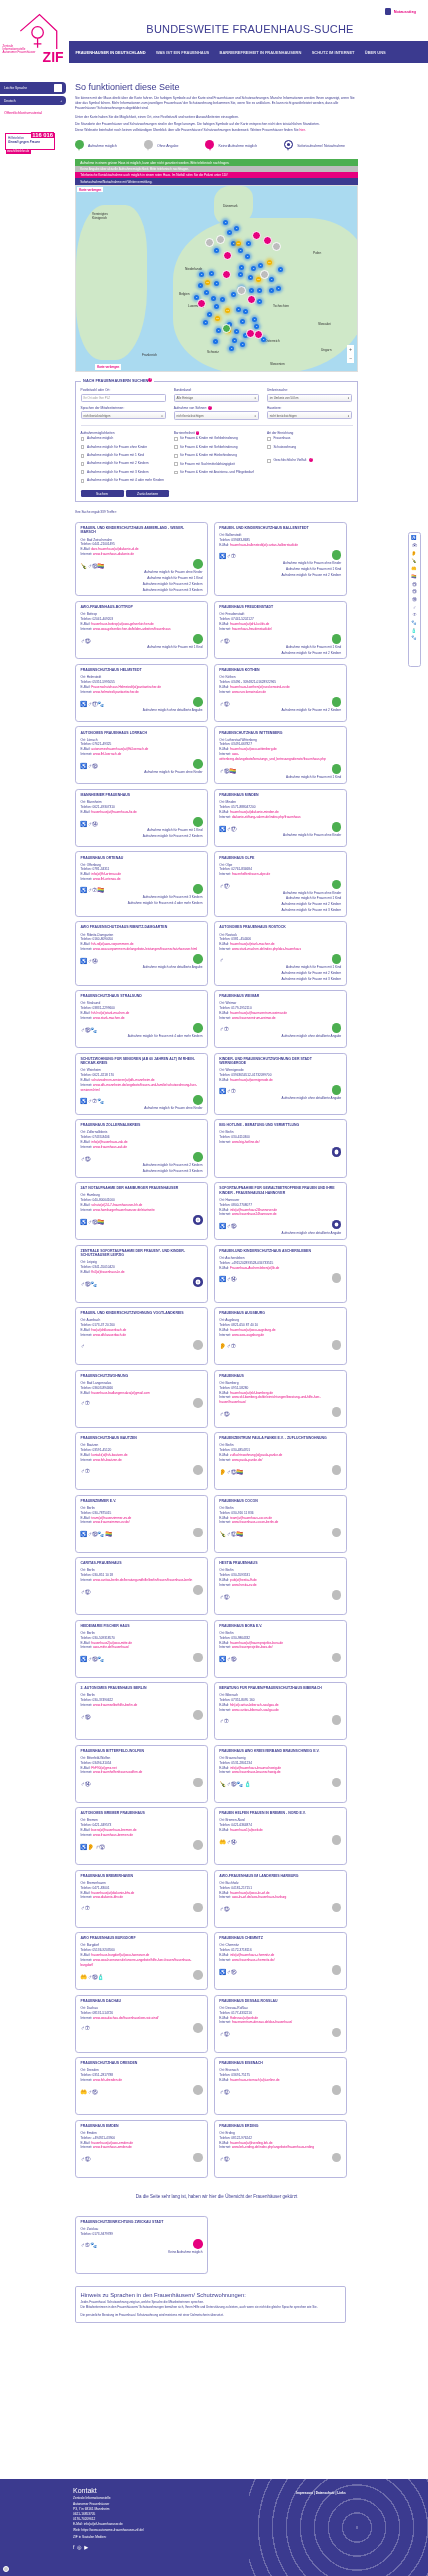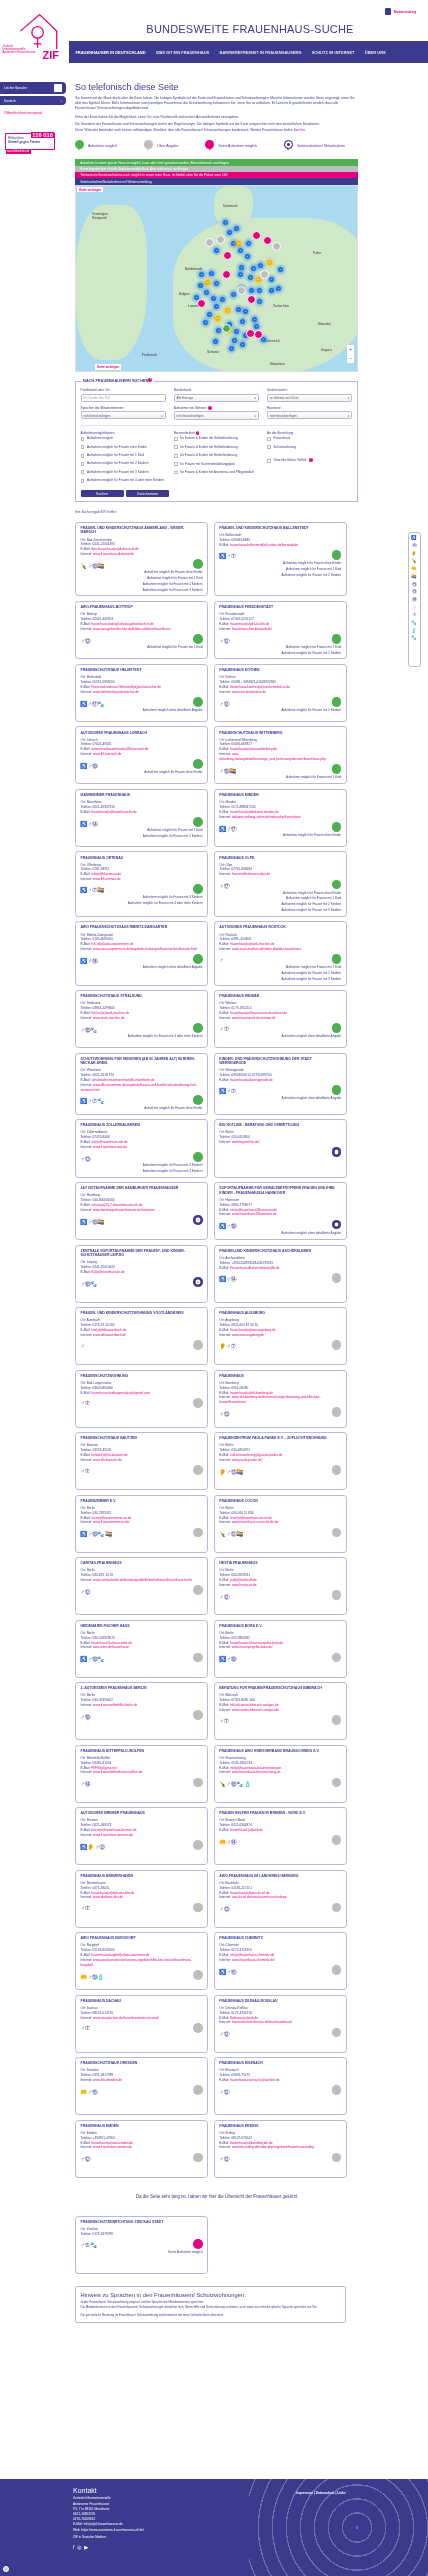--- a/index.html
+++ b/index.html
@@ -1,21 +1,21 @@
 <!DOCTYPE html>
 <html style="font-size:10.3px"><head>
 <meta charset="utf-8">
 <style>
 *{box-sizing:border-box;margin:0;padding:0}
 body{width:429px;min-height:2576px;background:#fff;font-family:"Liberation Sans",sans-serif;color:#3b3a8f;font-size:4.5px;position:relative}
 a{color:#e6007e;text-decoration:none}
 .header{position:relative;height:64px}
 .logo{position:absolute;left:2.6px;top:13px;width:58px;height:39px}
 .logo-text{position:absolute;left:0;top:32px;font-size:2.9px;color:#e6007e;line-height:3.2px}
-.logo-zif{position:absolute;left:40px;top:36px;font-size:11px;font-weight:bold;color:#e6007e}
+.logo-zif{position:absolute;left:40px;top:36px;font-size:14px;font-weight:bold;color:#e6007e}
 .notaus{position:absolute;right:13px;top:7.7px;display:flex;align-items:center;gap:2.6px;font-size:3.9px;color:#e6007e;font-weight:bold}
 .notaus .ic{width:6.4px;height:7.7px;background:#3b3a8f;border-radius:1.3px}
 .site-title{position:absolute;left:71px;right:0;top:23px;text-align:center;font-size:11px;color:#3b3a8f;letter-spacing:0.2px}
 .nav{position:absolute;left:69px;right:0;top:41px;height:22px;background:#3b3a8f;display:flex;align-items:center;gap:10.3px;padding-left:6.4px}
 .nav a{color:#fff;font-size:4px;font-weight:bold;text-transform:uppercase;opacity:.85}
 .nav a.active{opacity:1}
 .sidebar{position:absolute;left:0;top:82px;width:66px}
 .sb-btn{background:#3b3a8f;color:#fff;border-radius:0 3.9px 3.9px 0;height:9px;display:flex;align-items:center;justify-content:space-between;padding:0 3.9px;font-size:3.2px;margin-bottom:2.6px}
 .sb-btn.big{height:11.6px}
 .sb-link{color:#e6007e;font-size:3.9px;margin:5.2px 3.9px}
@@ -116,21 +116,21 @@
   <div class="sb-link">Öffentlichkeitsmaterial</div>
   <div class="hilfe">
     <div>Hilfetelefon</div>
     <div style="font-weight:bold;font-style:italic">Gewalt gegen Frauen</div>
     <span class="num">116 016</span>
     <span class="url">www.hilfetelefon.de</span>
   </div>
 </aside>
 
 <main class="main">
-  <h1>So telefonisch diese Seite</h1>
+  <h1>So funktioniert diese Seite</h1>
   <div class="intro">
     <p>Sie können mit der Maus direkt über die Karte fahren. Die farbigen Symbole auf der Karte sind Frauenhäuser und Schutzwohnungen. Manche Informationen werden Ihnen angezeigt, wenn Sie über das Symbol fahren. Mehr Informationen zum jeweiligen Frauenhaus/ der Schutzwohnung bekommen Sie, wenn Sie es anklicken. Es kann nicht gewährleistet werden, dass alle Frauenhäuser/ Schutzwohnungen abgebildet sind.</p>
     <p class="gap">Unter der Karte haben Sie die Möglichkeit, einen Ort, eine Postleitzahl und weitere Auswahlkriterien einzugeben.</p>
     <p>Die Standorte der Frauenhäuser und Schutzwohnungen sind in der Regel anonym. Die farbigen Symbole auf der Karte entsprechen nicht den tatsächlichen Standorten.</p>
     <p><span>Diese Webseite beinhaltet noch keinen vollständigen Überblick über alle Frauenhäuser/ Schutzwohnungen bundesweit. Weitere Frauenhäuser finden Sie</span> <a>hier.</a></p>
   </div>
 
   <div class="legend">
     <div class="leg">
       <div class="pin">

